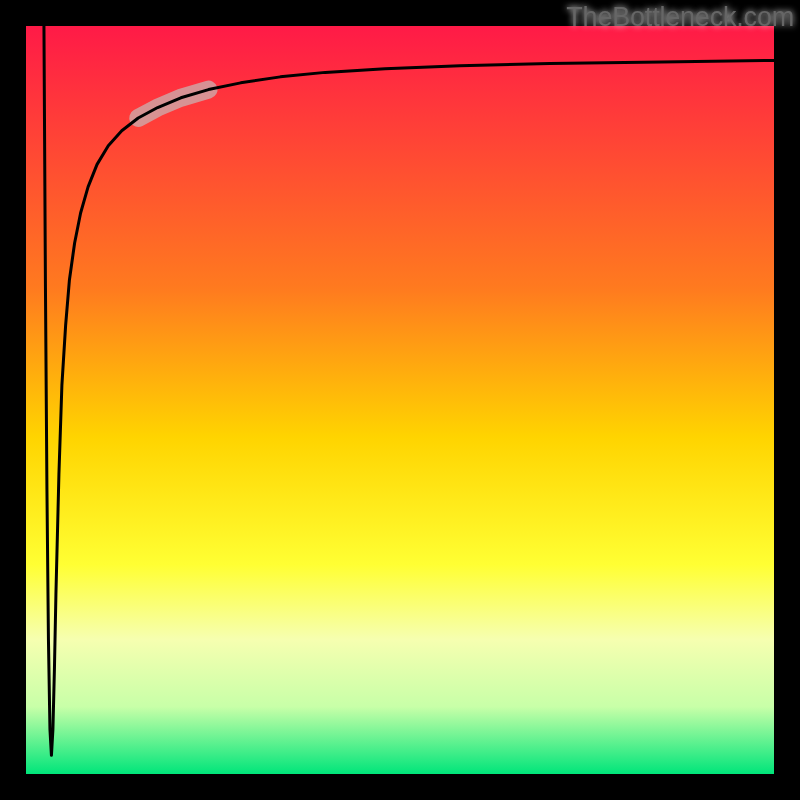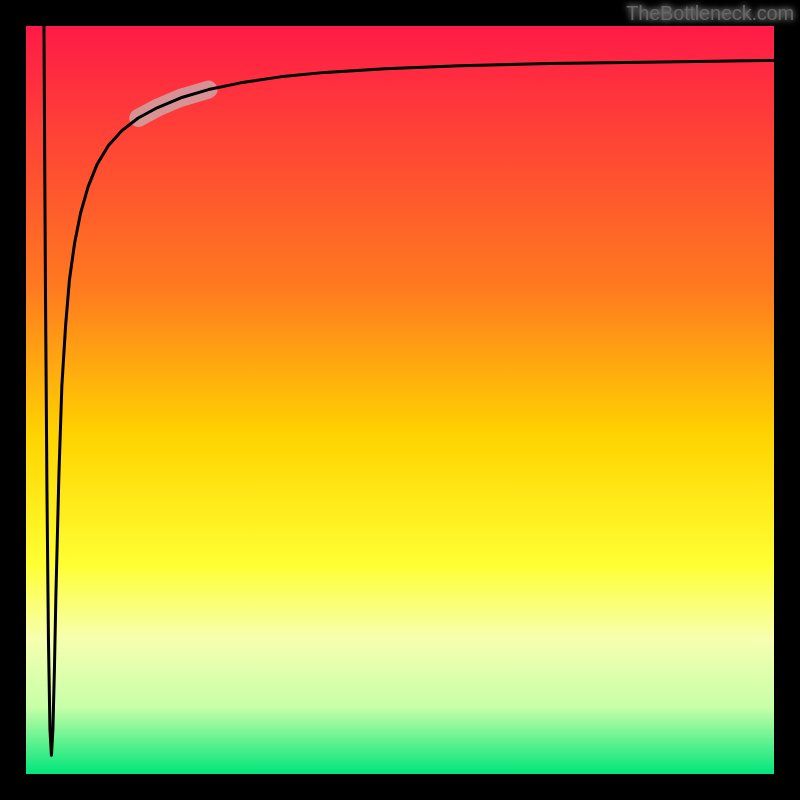--- a/index.html
+++ b/index.html
@@ -7,21 +7,21 @@
     padding: 0;
     width: 800px;
     height: 800px;
     background: #fff;
     font-family: Arial, Helvetica, sans-serif;
   }
   .watermark {
     position: absolute;
     top: 2px;
     right: 6px;
-    font-size: 20px;
+    font-size: 27px;
     color: #666;
     font-weight: 500;
     letter-spacing: -0.2px;
     z-index: 10;
     text-shadow: 0 0 6px rgba(255,255,255,0.9);
   }
   svg {
     display: block;
   }
 </style>

